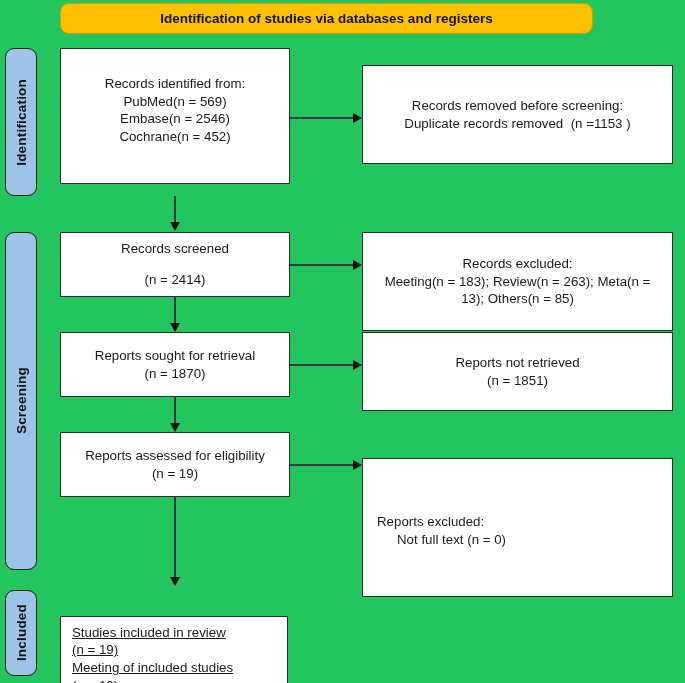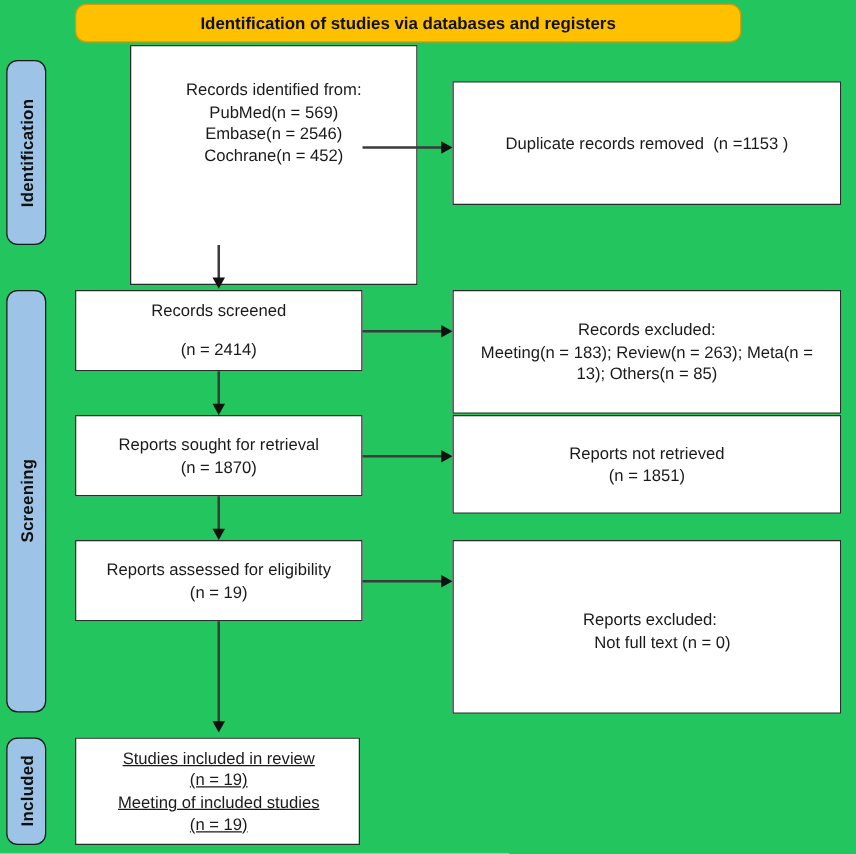--- a/index.html
+++ b/index.html
@@ -59,21 +59,21 @@
     position: absolute;
     background: #ffffff;
     border: 1.7px solid #2b2b2b;
     box-sizing: border-box;
     padding: 7px 9px;
     font-size: 13.3px;
     line-height: 1.33;
     color: #1a1a1a;
   }
   .flow-box.center   { text-align: center; }
-  .flow-box.left     { text-align: center; }
+  .flow-box.left     { text-align: left; margin-top: 26px; }
   .flow-box.vtop     { display: block; }
   .flow-box.vmiddle  { display: flex; flex-direction: column; justify-content: center; }
   .flow-box .line { display: block; white-space: pre-wrap; }
   .flow-box .indent { padding-left: 20px; }
   
   .conn-v {
     position: absolute;
     width: 1.6px;
     background: #3b3b3b;
   }
@@ -111,31 +111,32 @@
   </div>
 
   <div class="stage-label" style="left:5px; top:232px; width:32px; height:338px;">
     <span class="stage-text">Screening</span>
   </div>
 
   <div class="stage-label" style="left:5px; top:590px; width:32px; height:86px;">
     <span class="stage-text">Included</span>
   </div>
 
-  <div class="flow-box center vtop" style="left:60px; top:36px; width:230px; height:192px; padding-top:26px;margin-left:44px;">
+  <div class="flow-box center vtop" style="left:60px; top:48px; width:230px; height:136px; padding-top:26px;">
     <span class="line">Records identified from:</span>
     <span class="line">PubMed(n = 569)</span>
     <span class="line">Embase(n = 2546)</span>
     <span class="line">Cochrane(n = 452)</span>
   </div>
 
   <div class="conn-h" style="left:290px; top:117px; width:64px;"></div>
   <div class="arrow-right" style="left:353px; top:113px;"></div>
 
   <div class="flow-box center vmiddle" style="left:362px; top:65px; width:311px; height:99px;">
+    <span class="line">Records removed before screening:</span>
     <span class="line">Duplicate records removed  (n =1153 )</span>
   </div>
 
   <div class="conn-v" style="left:174px; top:196px; height:27px;"></div>
   <div class="arrow-down" style="left:169.5px; top:222px;"></div>
 
   <div class="flow-box center vmiddle" style="left:60px; top:232px; width:230px; height:65px;justify-content:space-between;">
     <span class="line">Records screened</span>
     <span class="line">(n = 2414)</span>
   </div>

